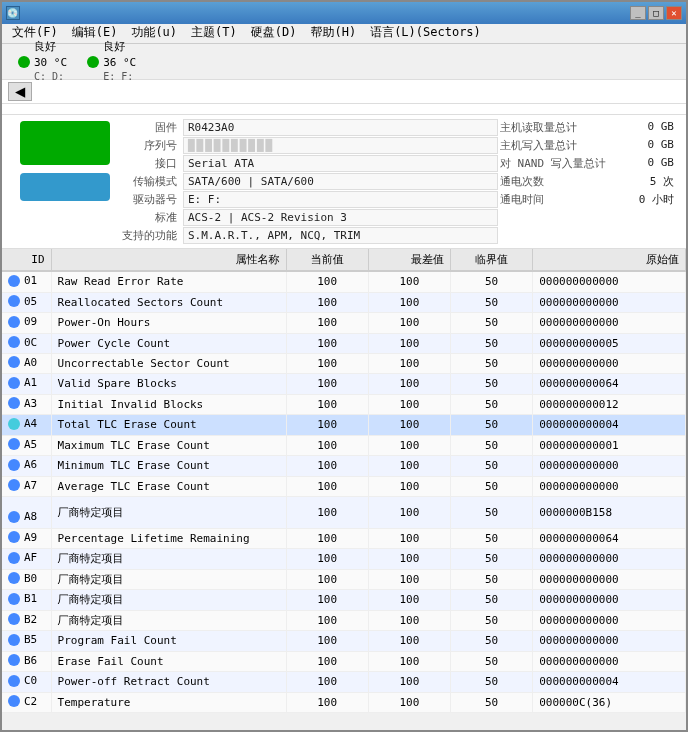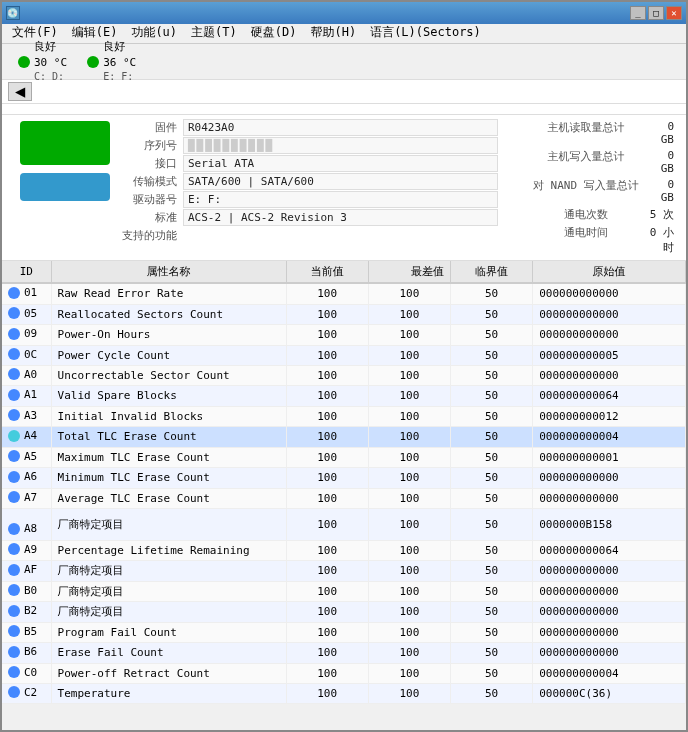--- a/index.html
+++ b/index.html
@@ -169,40 +169,40 @@
     }
     .right-panel {
       width: 180px;
       display: grid;
       grid-template-columns: auto 1fr;
       gap: 1px 4px;
       font-size: 11px;
       align-content: start;
       flex-shrink: 0;
     }
-    .right-label { color: #555; text-align: center; white-space: nowrap; padding: 1px 2px; margin-left: 33px; }
+    .right-label { color: #555; text-align: left; white-space: nowrap; padding: 1px 2px; }
     .right-value { padding: 1px 4px; color: #222; text-align: right; }
     .table-container {
       flex: 1;
       overflow-y: auto;
       overflow-x: hidden;
     }
     table {
       width: 100%;
       border-collapse: collapse;
       font-size: 11px;
       background: white;
     }
     thead tr {
       background: #e8e8e8;
       border-bottom: 2px solid #ccc;
     }
     thead th {
       padding: 3px 6px;
-      text-align: center;
+      text-align: right;
       border-right: 1px solid #ccc;
       font-weight: normal;
       font-size: 11px;
     }
     tbody tr {
       border-bottom: 1px solid #eee;
     }
     tbody tr:nth-child(odd) { background: #fafafa; }
     tbody tr:nth-child(even) { background: #f0f4ff; }
     tbody tr.highlighted { background: #cce0ff; }
@@ -297,20 +297,21 @@
       <span class="info-label">传输模式</span>
       <span class="info-value">SATA/600 | SATA/600</span>
 
       <span class="info-label">驱动器号</span>
       <span class="info-value">E: F:</span>
 
       <span class="info-label">标准</span>
       <span class="info-value">ACS-2 | ACS-2 Revision 3</span>
 
       <span class="info-label">支持的功能</span>
+      <span class="info-value">S.M.A.R.T., APM, NCQ, TRIM</span>
     </div>
 
     <div class="right-panel">
       <span class="right-label">主机读取量总计</span>
       <span class="right-value">0 GB</span>
 
       <span class="right-label">主机写入量总计</span>
       <span class="right-value">0 GB</span>
 
       <span class="right-label">对 NAND 写入量总计</span>
@@ -529,20 +530,33 @@
     <td class="col-name">厂商特定项目</td>
     <td class="col-cur num-cell">100</td>
     <td class="col-worst num-cell">100</td>
     <td class="col-thresh num-cell">50</td>
     <td class="col-raw">000000000000</td>
   </tr>
           <tr>
     <td class="col-id">
       <span style="display:inline-flex;align-items:center;gap:4px;">
         <span style="width:12px;height:12px;border-radius:50%;background:#4488ff;display:inline-block;"></span>
+        B1
+      </span>
+    </td>
+    <td class="col-name">厂商特定项目</td>
+    <td class="col-cur num-cell">100</td>
+    <td class="col-worst num-cell">100</td>
+    <td class="col-thresh num-cell">50</td>
+    <td class="col-raw">000000000000</td>
+  </tr>
+          <tr>
+    <td class="col-id">
+      <span style="display:inline-flex;align-items:center;gap:4px;">
+        <span style="width:12px;height:12px;border-radius:50%;background:#4488ff;display:inline-block;"></span>
         B2
       </span>
     </td>
     <td class="col-name">厂商特定项目</td>
     <td class="col-cur num-cell">100</td>
     <td class="col-worst num-cell">100</td>
     <td class="col-thresh num-cell">50</td>
     <td class="col-raw">000000000000</td>
   </tr>
           <tr>

